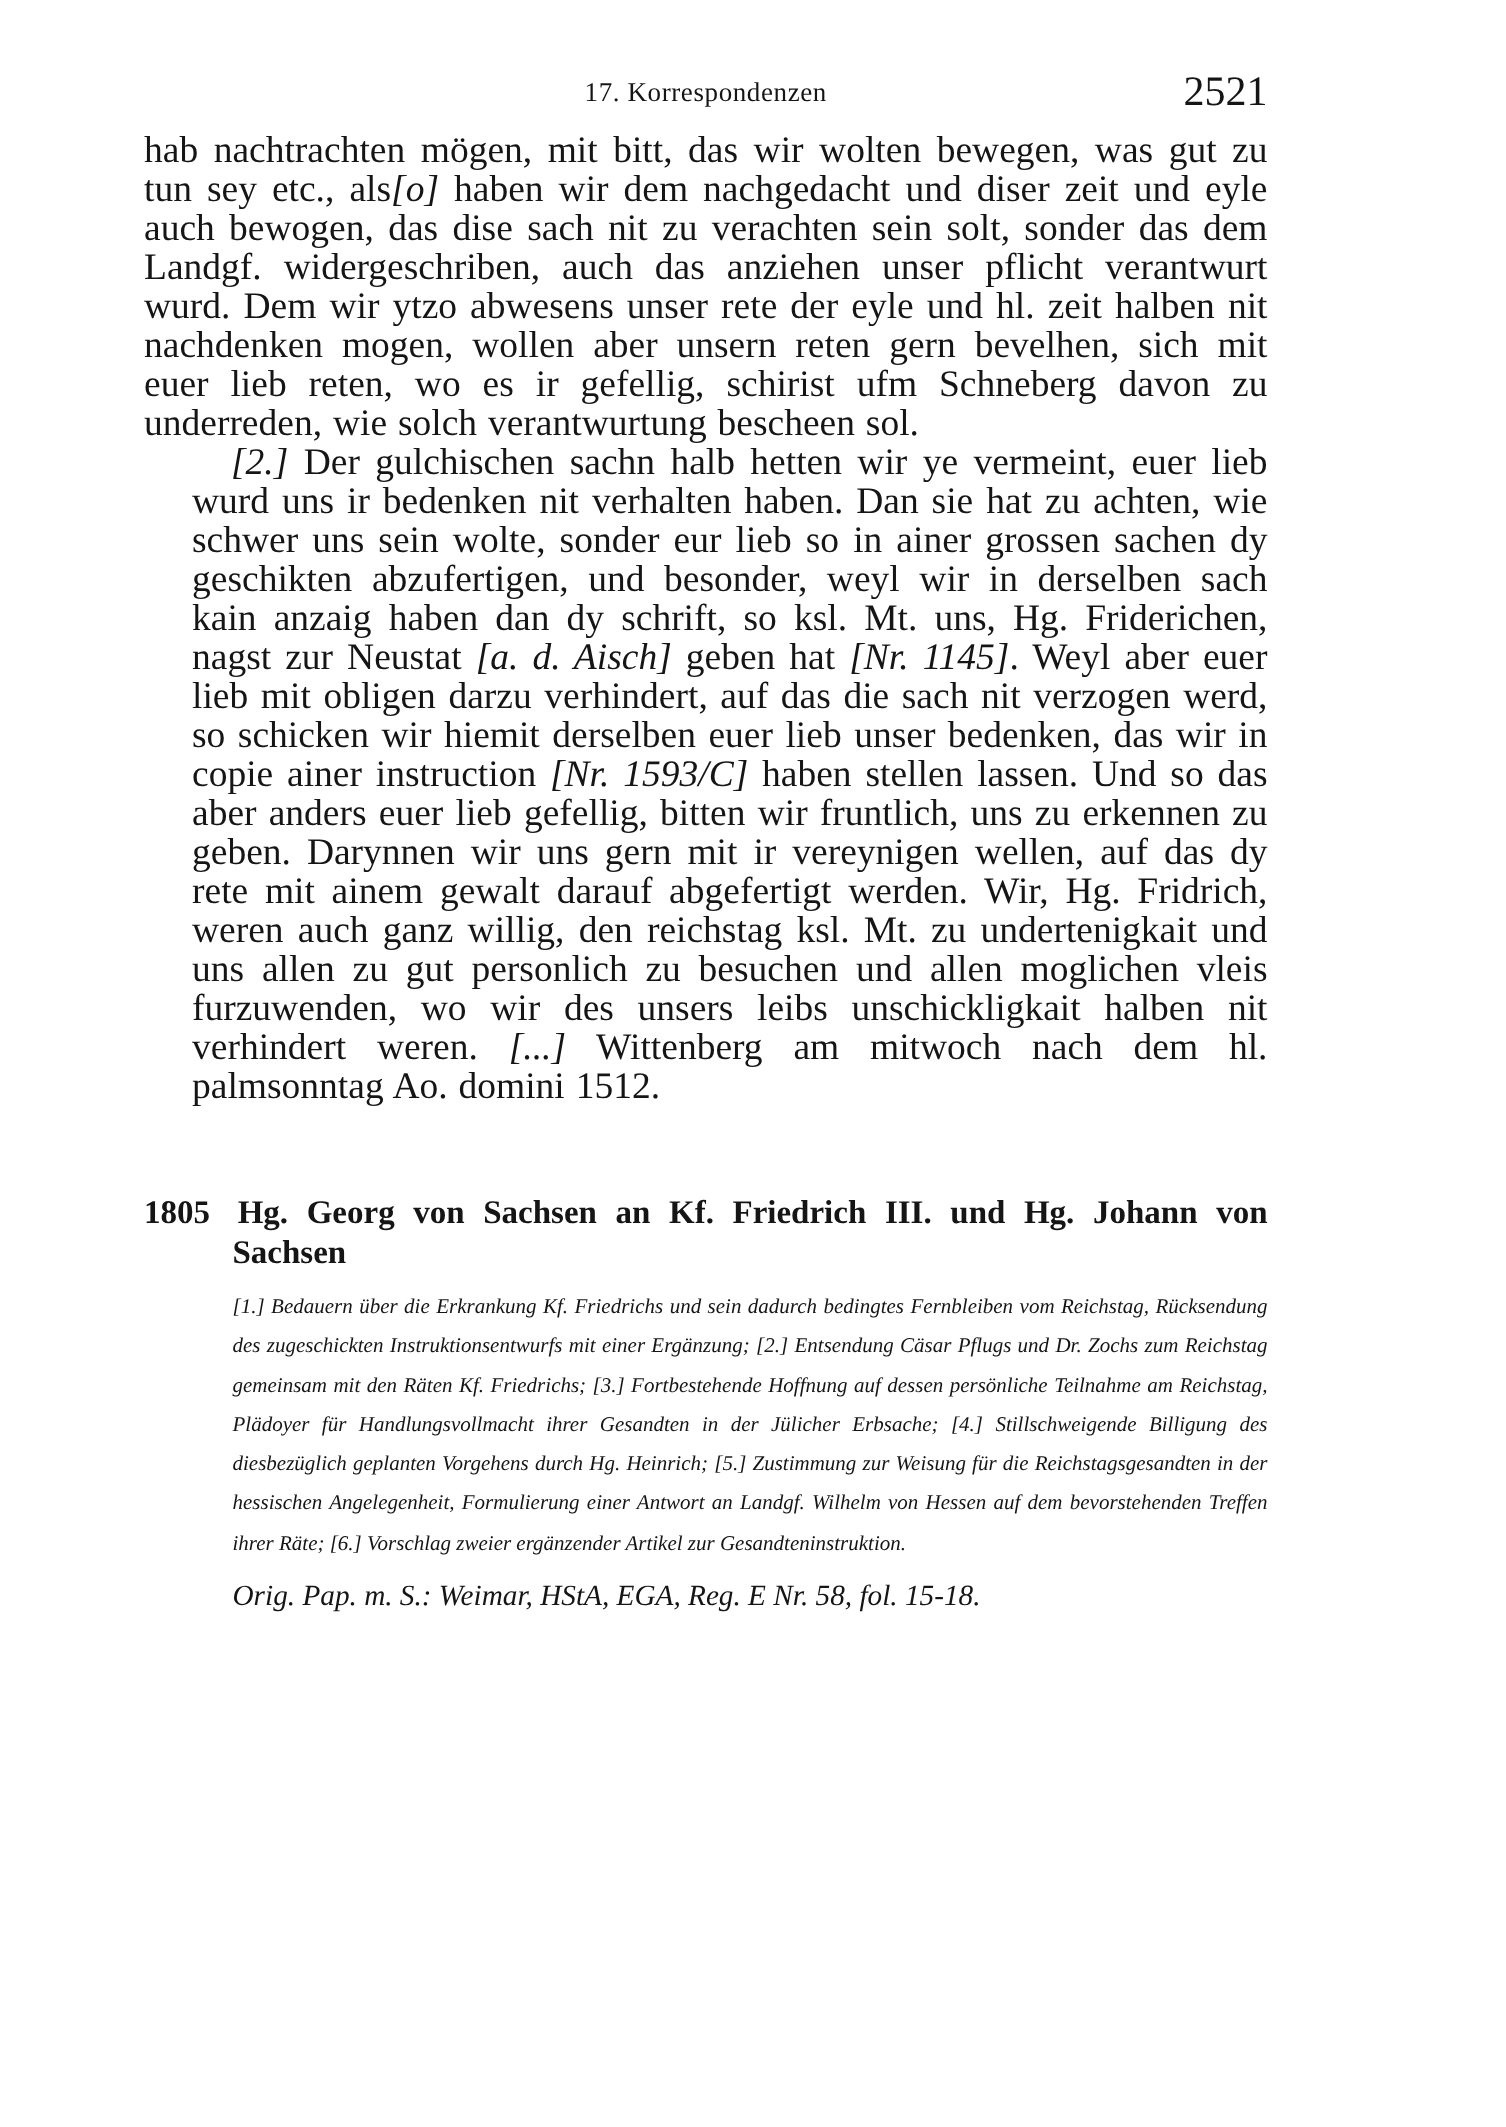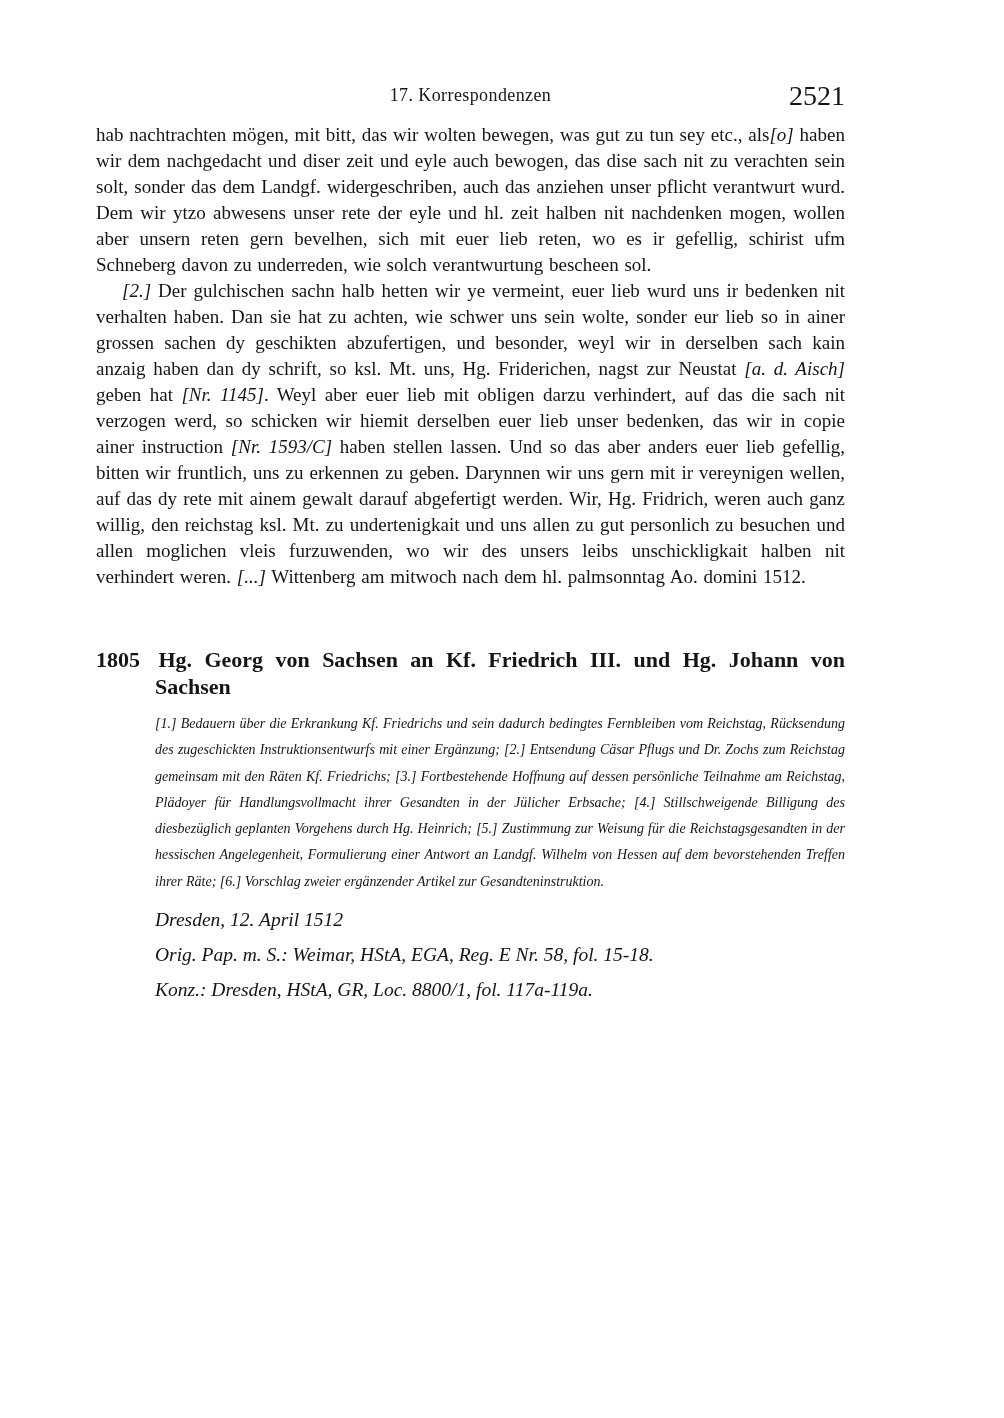--- a/index.html
+++ b/index.html
@@ -7,21 +7,21 @@
     padding: 0;
     background: #ffffff;
   }
   .page {
     position: relative;
     width: 1004px;
     height: 1418px;
     margin: 0 auto;
     background: #ffffff;
     box-sizing: border-box;
-    padding: 82px 159px 0 96px;
+    padding: 48px 159px 0 96px;
     font-family: "Liberation Serif", "DejaVu Serif", serif;
     color: #151515;
     overflow: hidden;
   }
   .running-header {
     position: relative;
     height: 22px;
     margin-bottom: 18px;
   }
   .running-title {
@@ -34,27 +34,28 @@
     top: 3px;
   }
   .page-number {
     position: absolute;
     right: 0;
     top: -2px;
     font-size: 28px;
   }
   .body-para {
     margin: 0;
-    font-size: 19px;
+    font-size: 25px;
     line-height: 26px;
     text-align: justify;
     word-spacing: 1px;
   }
   .body-para.indent {
     text-indent: 26px;
+    margin-left: 32px;
   }
   .it {
     font-style: italic;
   }
   .entry {
     margin: 0;
   }
   .entry-heading {
     margin: 56px 0 0 0;
     font-weight: bold;
@@ -102,23 +103,21 @@
     <p class="body-para"><span>hab nachtrachten mögen, mit bitt, das wir wolten bewegen, was gut zu tun sey etc., als</span><span class="it">[o]</span><span> haben wir dem nachgedacht und diser zeit und eyle auch bewogen, das dise sach nit zu verachten sein solt, sonder das dem Landgf. widergeschriben, auch das anziehen unser pflicht verantwurt wurd. Dem wir ytzo abwesens unser rete der eyle und hl. zeit halben nit nachdenken mogen, wollen aber unsern reten gern bevelhen, sich mit euer lieb reten, wo es ir gefellig, schirist ufm Schneberg davon zu underreden, wie solch verantwurtung bescheen sol.</span></p>
 
     <p class="body-para indent"><span class="it">[2.]</span><span> Der gulchischen sachn halb hetten wir ye vermeint, euer lieb wurd uns ir bedenken nit verhalten haben. Dan sie hat zu achten, wie schwer uns sein wolte, sonder eur lieb so in ainer grossen sachen dy geschikten abzufertigen, und besonder, weyl wir in derselben sach kain anzaig haben dan dy schrift, so ksl. Mt. uns, Hg. Friderichen, nagst zur Neustat </span><span class="it">[a. d. Aisch]</span><span> geben hat </span><span class="it">[Nr. 1145]</span><span>. Weyl aber euer lieb mit obligen darzu verhindert, auf das die sach nit verzogen werd, so schicken wir hiemit derselben euer lieb unser bedenken, das wir in copie ainer instruction </span><span class="it">[Nr. 1593/C]</span><span> haben stellen lassen. Und so das aber anders euer lieb gefellig, bitten wir fruntlich, uns zu erkennen zu geben. Darynnen wir uns gern mit ir vereynigen wellen, auf das dy rete mit ainem gewalt darauf abgefertigt werden. Wir, Hg. Fridrich, weren auch ganz willig, den reichstag ksl. Mt. zu undertenigkait und uns allen zu gut personlich zu besuchen und allen moglichen vleis furzuwenden, wo wir des unsers leibs unschickligkait halben nit verhindert weren. </span><span class="it">[...]</span><span> Wittenberg am mitwoch nach dem hl. palmsonntag Ao. domini 1512.</span></p>
 
     <section class="entry">
 
       <p class="entry-heading"><span class="entry-number">1805</span> <span class="entry-title">Hg. Georg von Sachsen an Kf. Friedrich III. und Hg. Johann von Sachsen</span></p>
 
       <p class="entry-summary">[1.] Bedauern über die Erkrankung Kf. Friedrichs und sein dadurch bedingtes Fernbleiben vom Reichstag, Rücksendung des zugeschickten Instruktionsentwurfs mit einer Ergänzung; [2.] Entsendung Cäsar Pflugs und Dr. Zochs zum Reichstag gemeinsam mit den Räten Kf. Friedrichs; [3.] Fortbestehende Hoffnung auf dessen persönliche Teilnahme am Reichstag, Plädoyer für Handlungsvollmacht ihrer Gesandten in der Jülicher Erbsache; [4.] Stillschweigende Billigung des diesbezüglich geplanten Vorgehens durch Hg. Heinrich; [5.] Zustimmung zur Weisung für die Reichstagsgesandten in der hessischen Angelegenheit, Formulierung einer Antwort an Landgf. Wilhelm von Hessen auf dem bevorstehenden Treffen ihrer Räte; [6.] Vorschlag zweier ergänzender Artikel zur Gesandteninstruktion.</p>
 
-      <p class="entry-meta first">Dresden, 12. April 1512</p>
 
       <p class="entry-meta">Orig. Pap. m. S.: Weimar, HStA, EGA, Reg. E Nr. 58, fol. 15-18.</p>
 
-      <p class="entry-meta">Konz.: Dresden, HStA, GR, Loc. 8800/1, fol. 117a-119a.</p>
 
     </section>
 
   </main>
 
 </div>
 
 </body></html>

